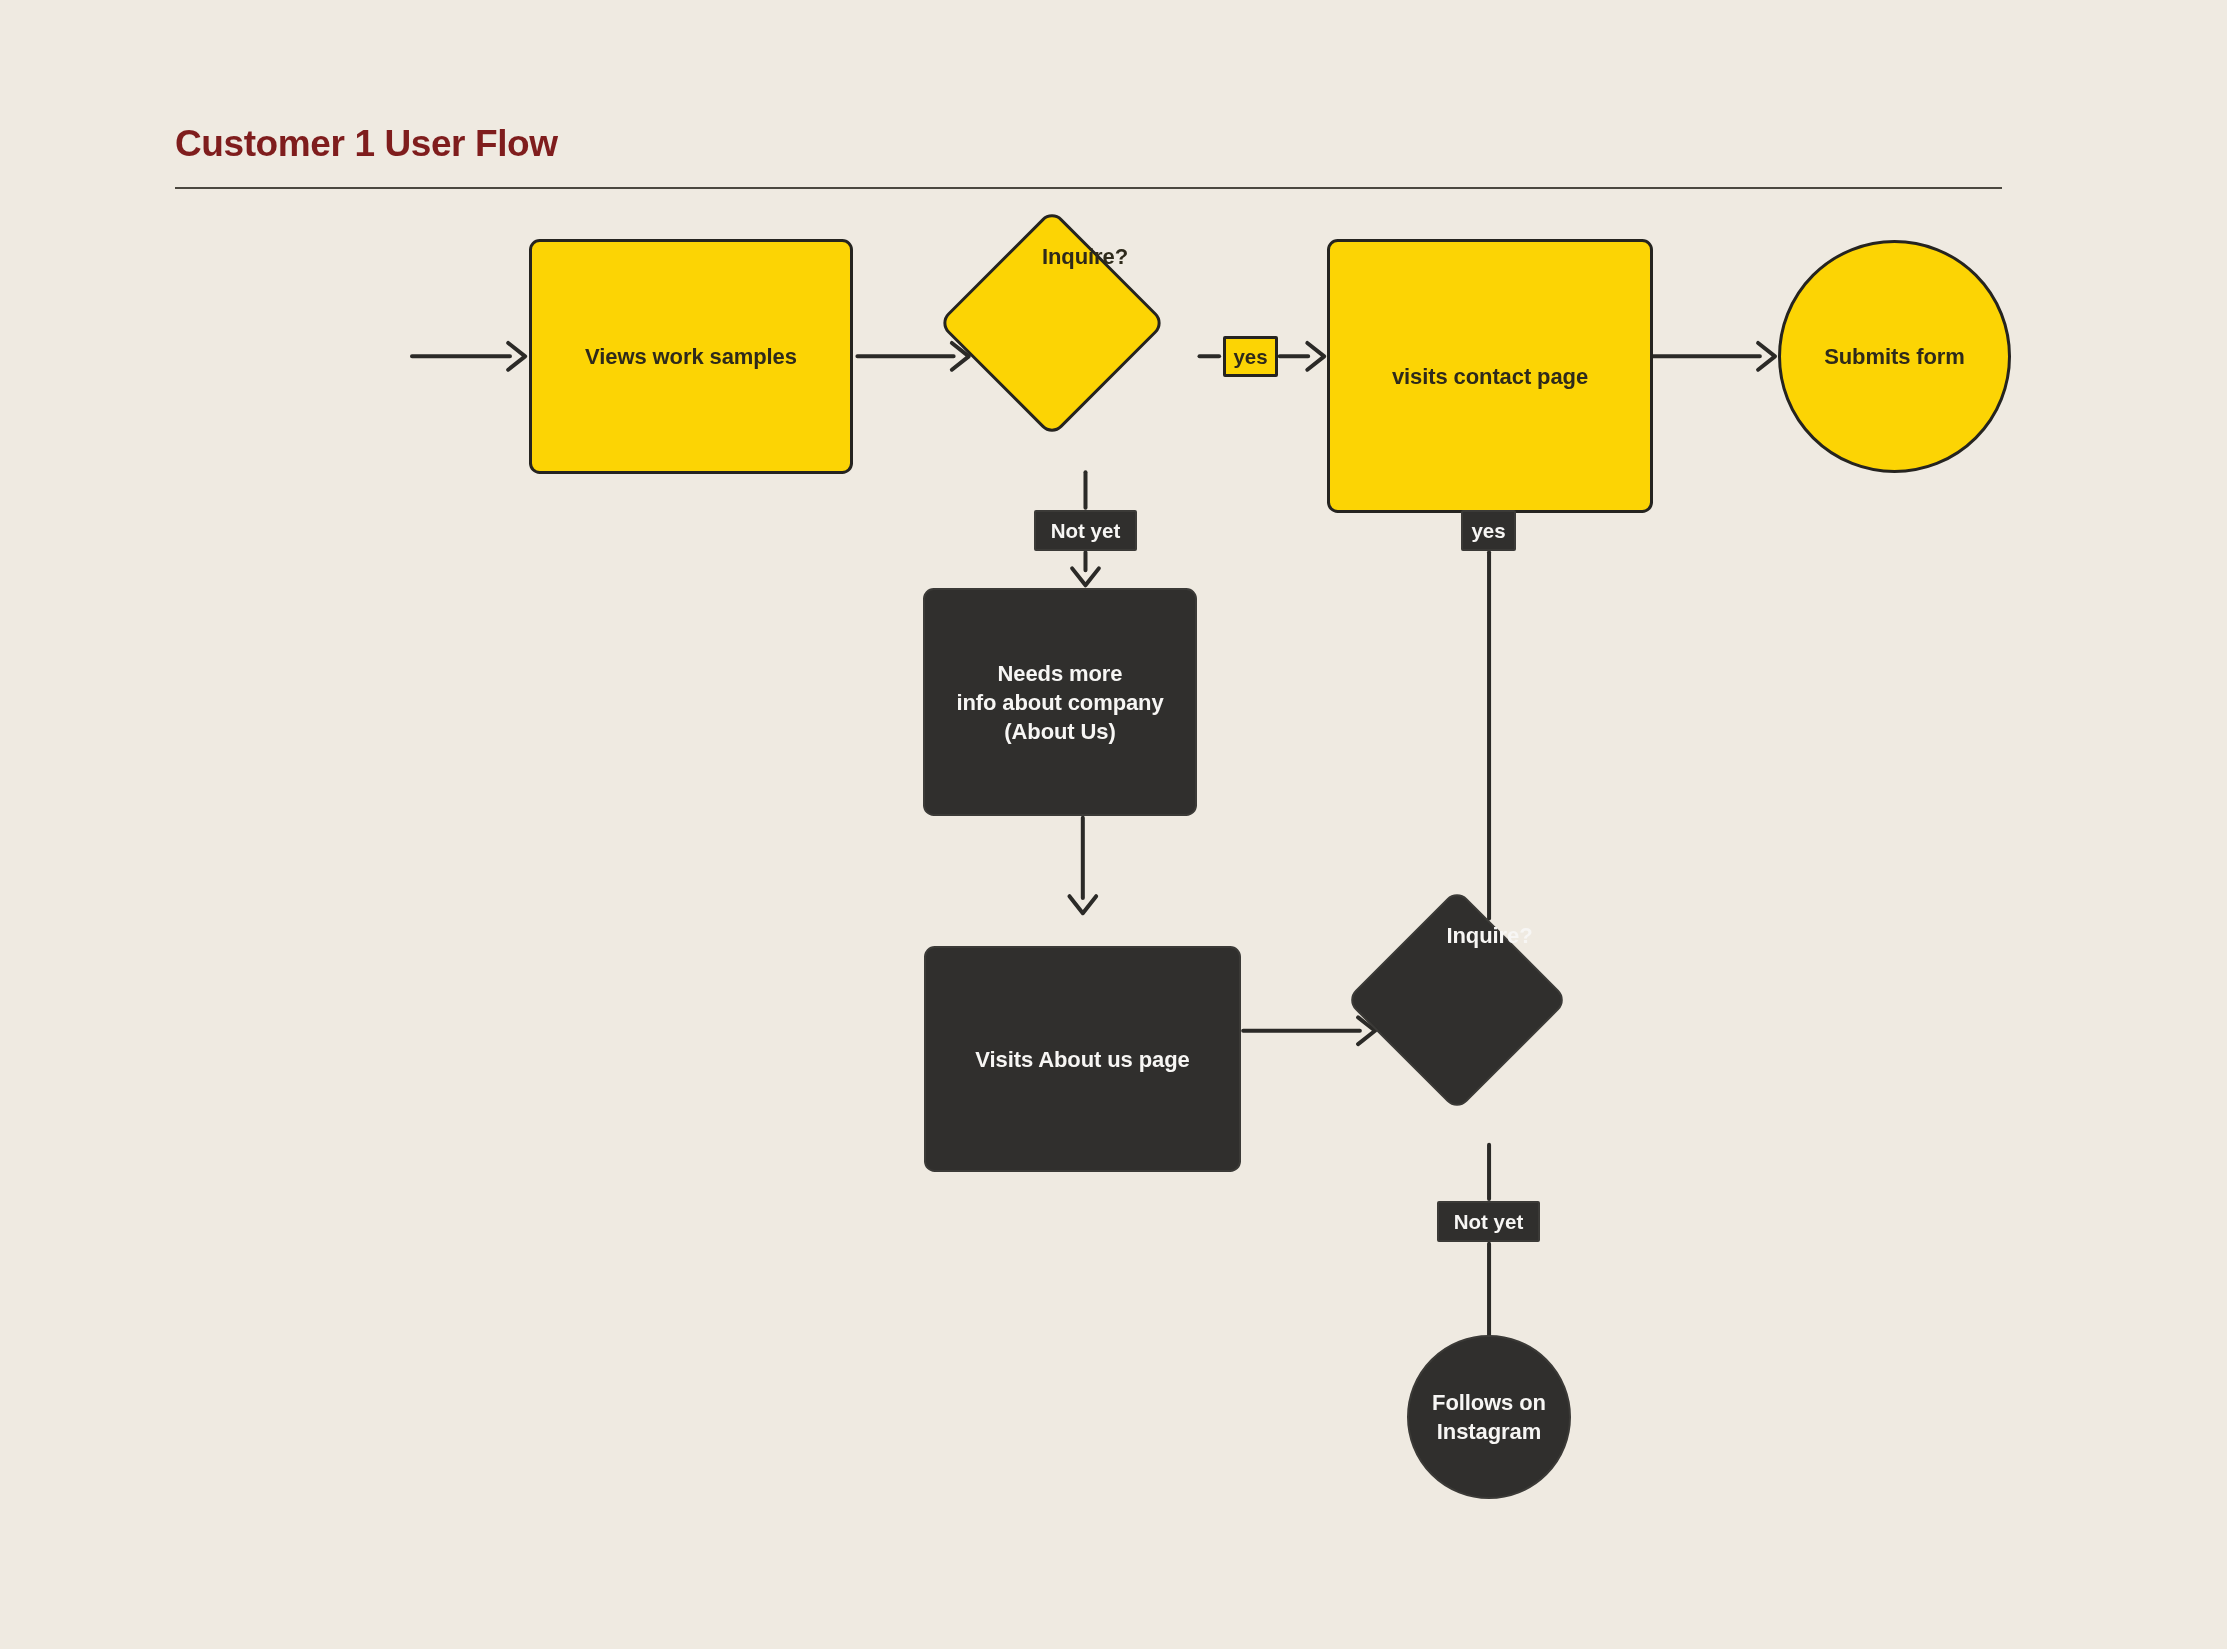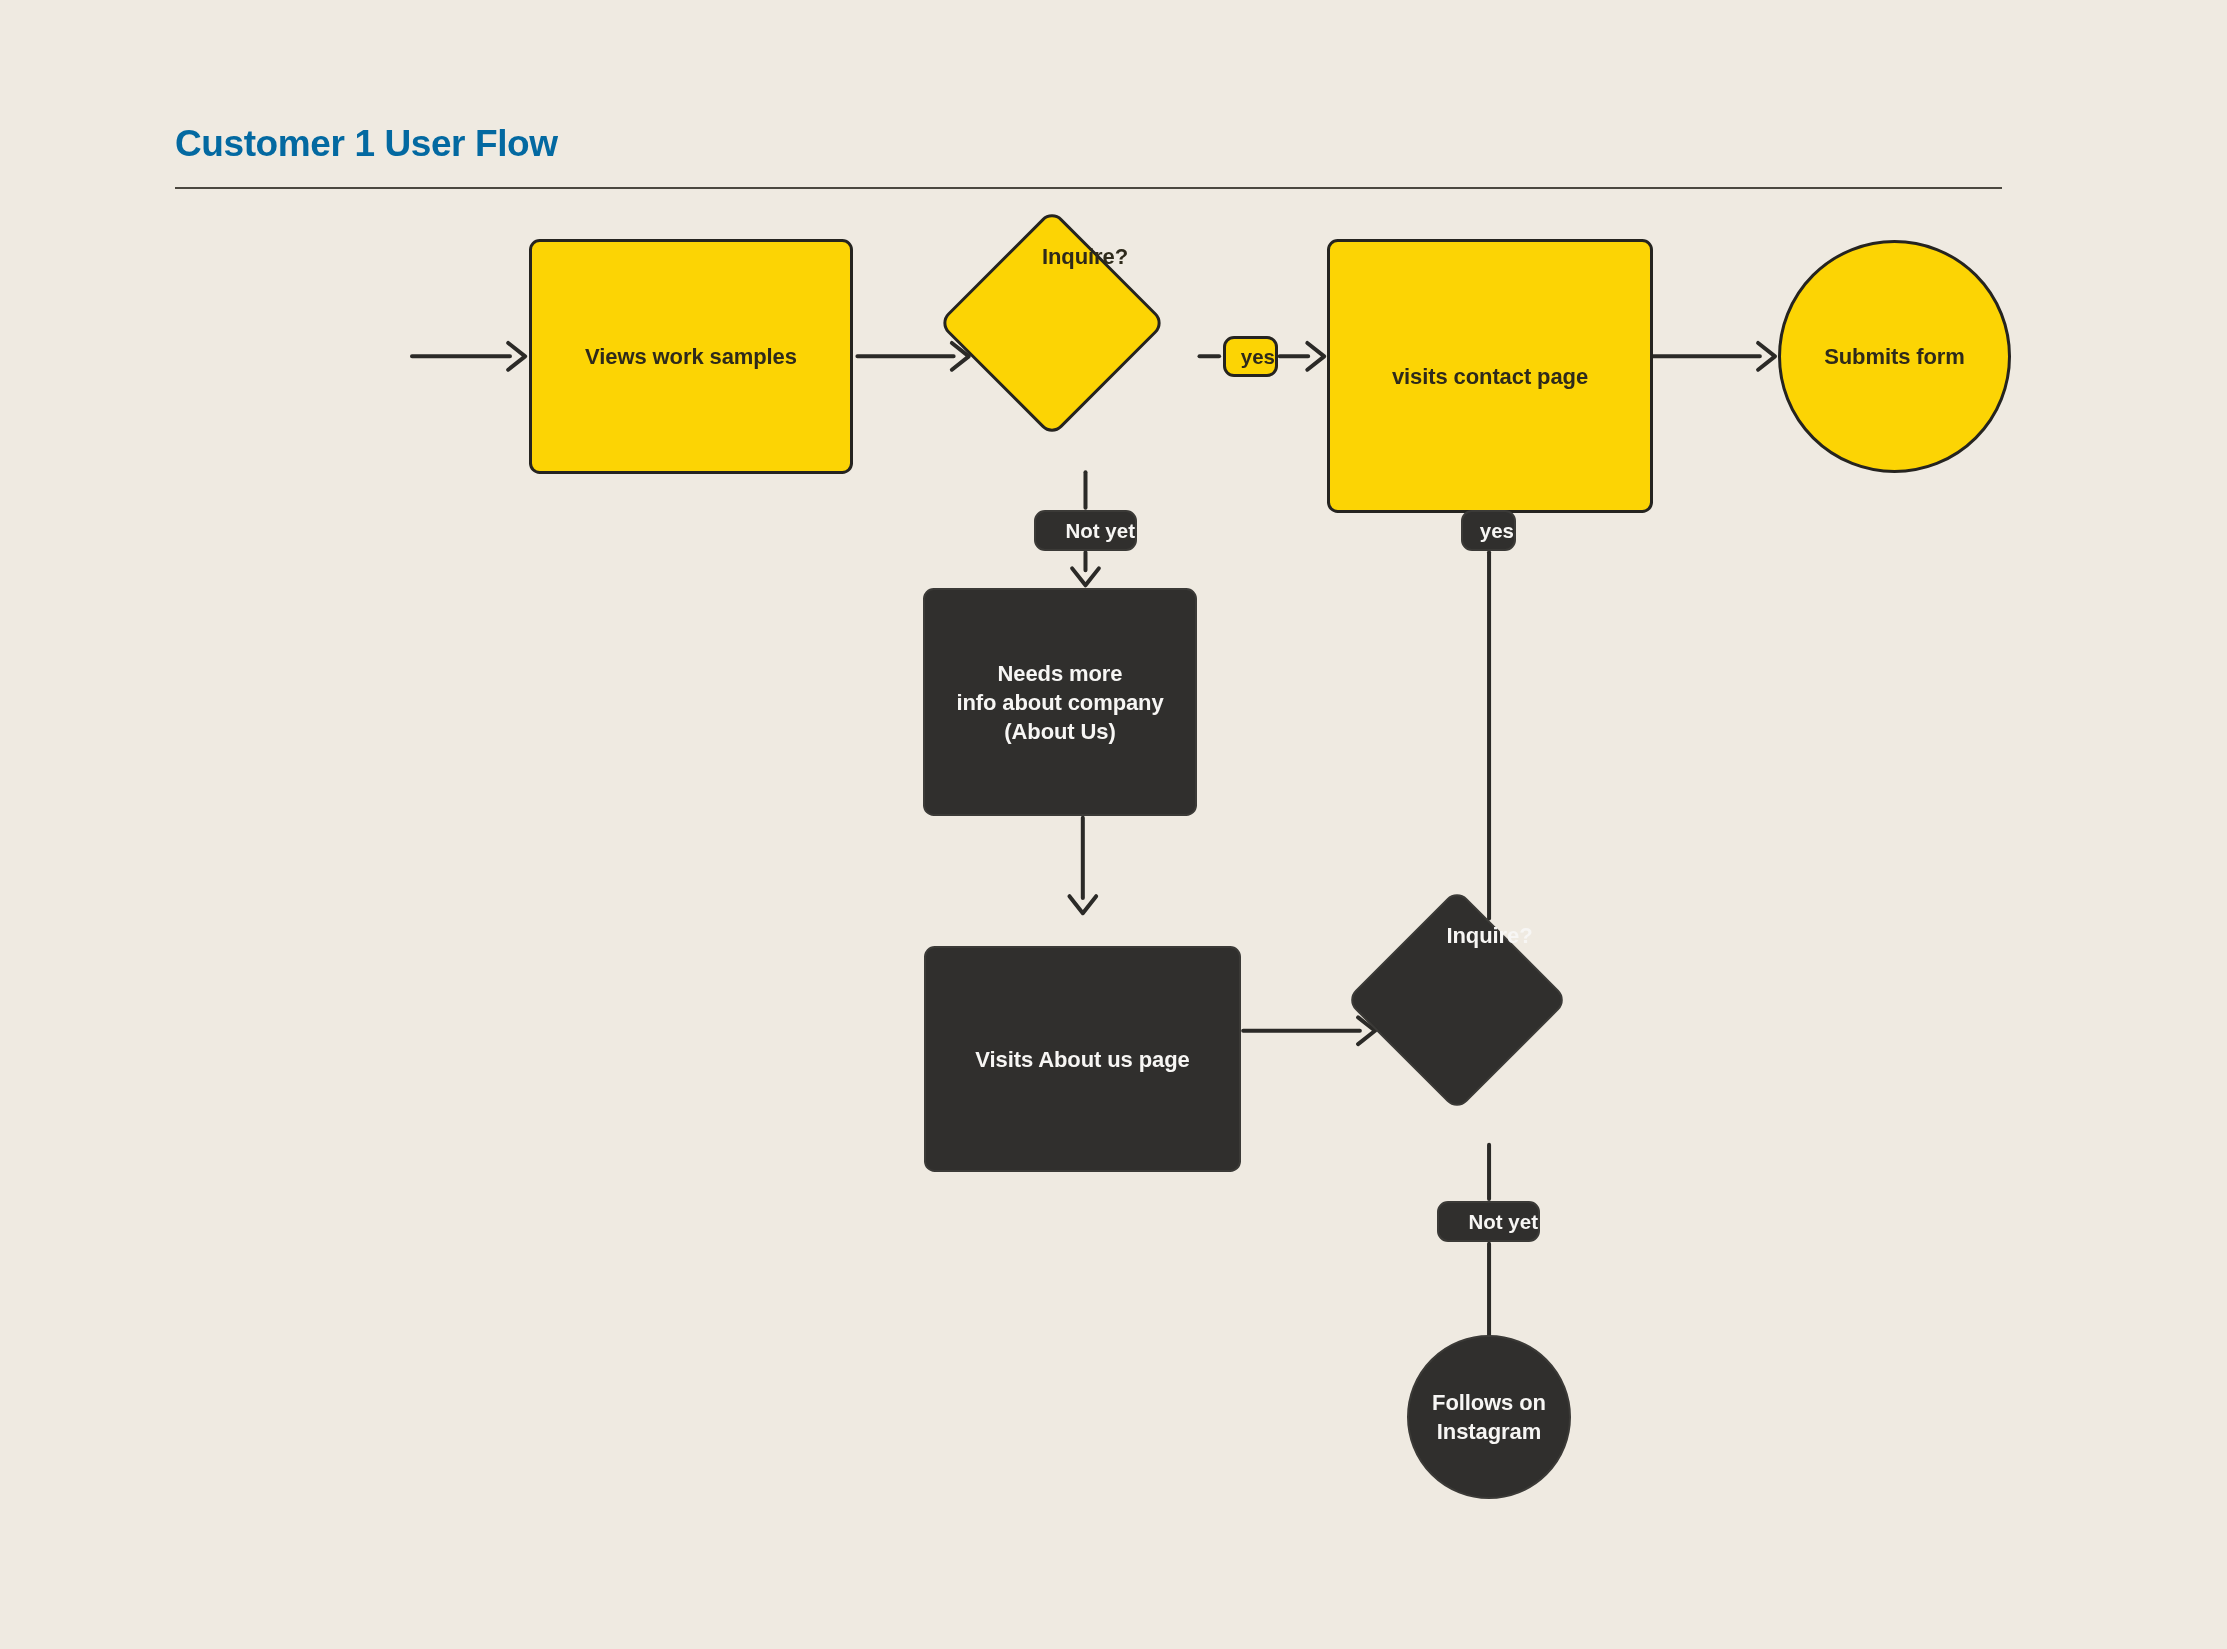--- a/index.html
+++ b/index.html
@@ -5,21 +5,21 @@
   html,body{margin:0;padding:0;}
   .canvas{
     position:relative;
     width:2228px;height:1649px;
     background:#EFEAE1;
     font-family:"Liberation Sans",sans-serif;
     overflow:hidden;
   }
   .page-title{
     position:absolute;left:175px;top:123px;
-    font-size:37px;font-weight:700;color:#0369a1;
+    font-size:37px;font-weight:700;color:#7f1d1d;
     letter-spacing:-0.4px;
   }
   .divider{
     position:absolute;left:175px;top:187px;
     width:1827px;height:1.8px;background:#4B4840;
   }
   .connectors{position:absolute;left:0;top:0;}
 
   .node{
     position:absolute;
@@ -45,22 +45,22 @@
   .diamond-label{
     position:absolute;inset:0;
     display:flex;align-items:flex-start;justify-content:center;
     text-align:center;font-weight:700;
   }
   .diamond-label .node-label{padding:0;}
   .diamond-label.on-yellow{color:#2E2A1B;}
   .diamond-label.on-dark{color:#F7F6F4;}
   .edge-label{
     position:absolute;
-    display:flex;align-items:center;justify-content:flex-end;
-    font-weight:700;font-size:20.5px;border-radius:11px;
+    display:flex;align-items:center;justify-content:center;
+    font-weight:700;font-size:20.5px;border-radius:2px;
     box-sizing:border-box;
   }
 </style>
 </head>
 <body>
 
 <div class="canvas">
 
   <div class="page-title">Customer 1 User Flow</div>
   <div class="divider"></div>

